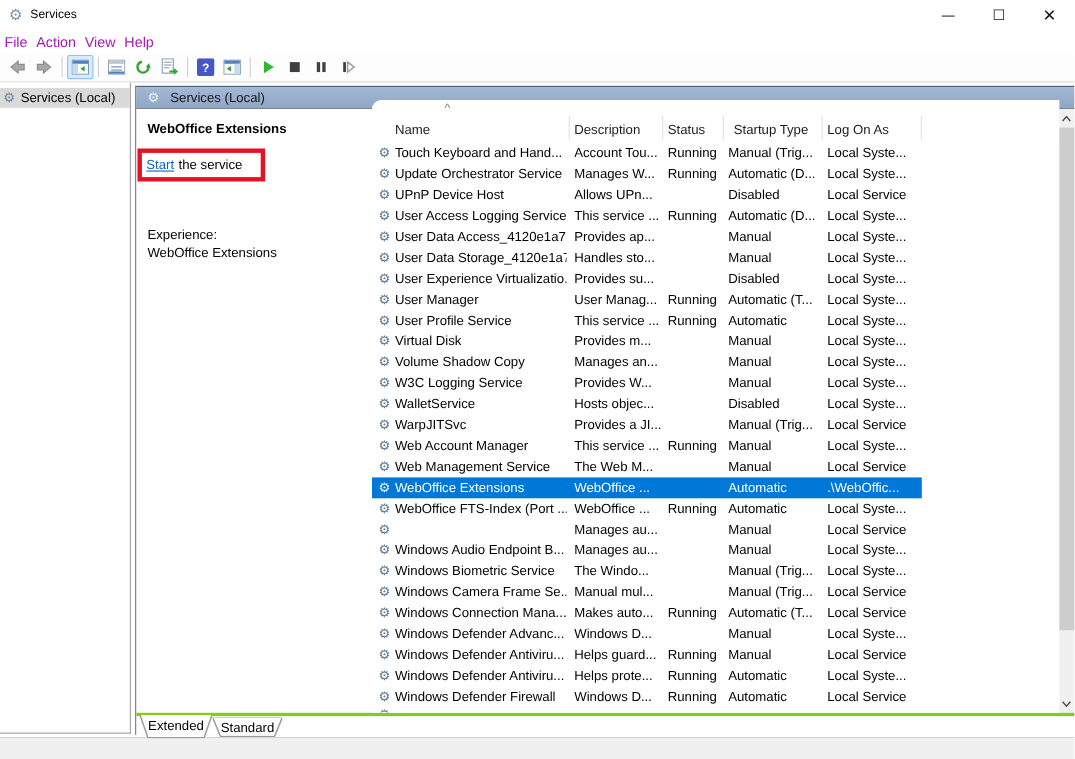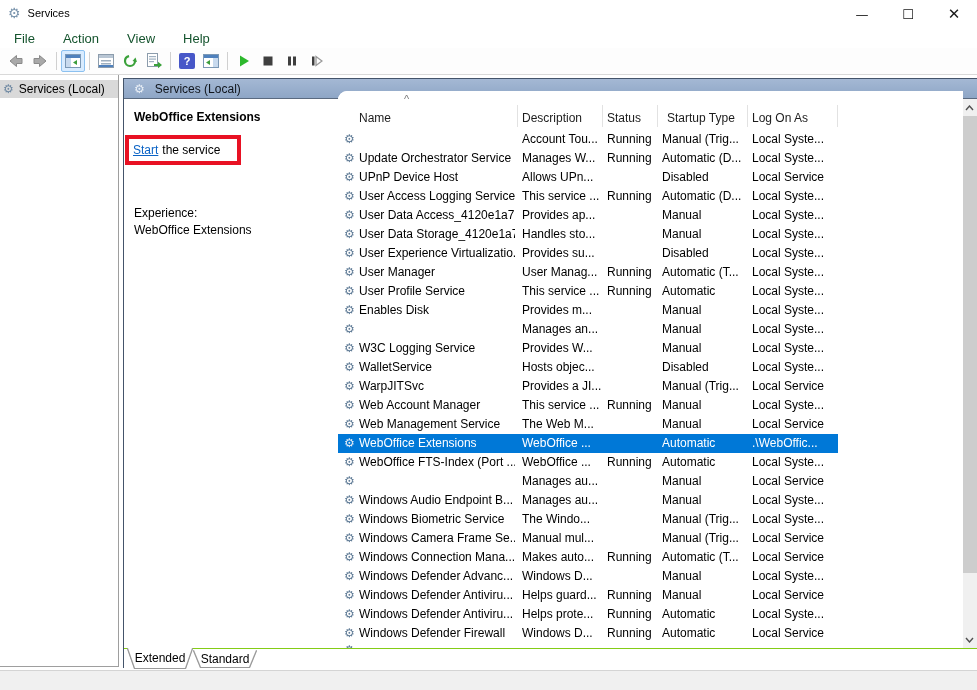--- a/index.html
+++ b/index.html
@@ -14,21 +14,21 @@
   .app-gear { font-size:14px; color:#7c96ae; line-height:16px; }
   .title-text { font-size:11px; color:#000; }
   .win-controls { position:absolute; right:0; top:0; height:28px; display:flex; }
   .win-btn { width:46px; height:28px; display:flex; align-items:center; justify-content:center;
              font-size:13px; color:#171717; font-family:"DejaVu Sans",sans-serif; }
   .win-btn.close { font-size:15px; }
 
   
   .menubar { position:absolute; left:0; top:28px; width:100%; height:20px; background:#fff;
              display:flex; align-items:center; }
-  .menu-item { padding:2px 14px; font-size:13px; color:#14532d; }
+  .menu-item { padding:2px 4px; font-size:13px; color:#a21caf; }
 
   
   .toolbar { position:absolute; left:0; top:48px; width:100%; height:27px; background:#fdfdfd;
              border-bottom:1px solid #d9d9d9; display:flex; align-items:center; padding-left:4px; }
   .tbtn { width:24px; height:22px; display:flex; align-items:center; justify-content:center; border-radius:2px; }
   .tbtn.toggled { background:#d9ecff; border:1px solid #8cc1f0; }
   .tsep { width:1px; height:18px; background:#d0d0d0; margin:0 4px; }
   .tbtn svg { display:block; }
 
   
@@ -85,21 +85,21 @@
   
   .vscroll { position:absolute; right:0; top:21px; width:15px; height:549px; background:#f0f0f0; }
   .scroll-arrow { position:absolute; left:0; width:15px; height:17px; display:flex;
                   align-items:center; justify-content:center; color:#505050; }
   .scroll-arrow.up { top:0; }
   .scroll-arrow.down { bottom:0; }
   .scroll-thumb { position:absolute; left:0; top:17px; width:15px; height:457px; background:#cdcdcd; }
 
   
   .tabstrip { position:absolute; left:0; top:570px; width:100%; height:20px; background:#fff;
-              border-top:1px solid #84cc16; }
+              border-top:3px solid #84cc16; }
   .tab { position:absolute; height:19px; display:flex; align-items:center; justify-content:center;
          font-size:12px; background:#fff;
          clip-path:polygon(0 0, 100% 0, calc(100% - 7px) 100%, 7px 100%); }
   .tabwrap { position:absolute; top:0; filter:drop-shadow(1px 0 0 #9a9a9a) drop-shadow(-1px 0 0 #9a9a9a) drop-shadow(0 1px 0 #9a9a9a); }
   .tabwrap.active { left:4px; top:-1px; z-index:3; }
   .tabwrap.active .tab { width:64px; height:20px; }
   .tabwrap.inactive { left:70px; top:1px; }
   .tabwrap.inactive .tab { width:62px; height:17px; }
 
   
@@ -249,20 +249,21 @@
         <span class="col-h" style="left:414px">Log On As</span>
         <span class="hsep" style="left:179px"></span>
         <span class="hsep" style="left:264px"></span>
         <span class="hsep" style="left:319px"></span>
         <span class="hsep" style="left:409px"></span>
         <span class="hsep" style="left:499px"></span>
       </div>
       <div class="rows">
           <div class="lrow">
             <span class="gear">⚙</span>
+            <span class="c c-name">Touch Keyboard and Hand...</span>
             <span class="c c-desc">Account Tou...</span>
             <span class="c c-status">Running</span>
             <span class="c c-startup">Manual (Trig...</span>
             <span class="c c-logon">Local Syste...</span>
           </div>
           <div class="lrow">
             <span class="gear">⚙</span>
             <span class="c c-name">Update Orchestrator Service</span>
             <span class="c c-desc">Manages W...</span>
             <span class="c c-status">Running</span>
@@ -320,28 +321,29 @@
           <div class="lrow">
             <span class="gear">⚙</span>
             <span class="c c-name">User Profile Service</span>
             <span class="c c-desc">This service ...</span>
             <span class="c c-status">Running</span>
             <span class="c c-startup">Automatic</span>
             <span class="c c-logon">Local Syste...</span>
           </div>
           <div class="lrow">
             <span class="gear">⚙</span>
-            <span class="c c-name">Enables Disk</span>
+            <span class="c c-name">Virtual Disk</span>
             <span class="c c-desc">Provides m...</span>
             <span class="c c-status"></span>
             <span class="c c-startup">Manual</span>
             <span class="c c-logon">Local Syste...</span>
           </div>
           <div class="lrow">
             <span class="gear">⚙</span>
+            <span class="c c-name">Volume Shadow Copy</span>
             <span class="c c-desc">Manages an...</span>
             <span class="c c-status"></span>
             <span class="c c-startup">Manual</span>
             <span class="c c-logon">Local Syste...</span>
           </div>
           <div class="lrow">
             <span class="gear">⚙</span>
             <span class="c c-name">W3C Logging Service</span>
             <span class="c c-desc">Provides W...</span>
             <span class="c c-status"></span>

